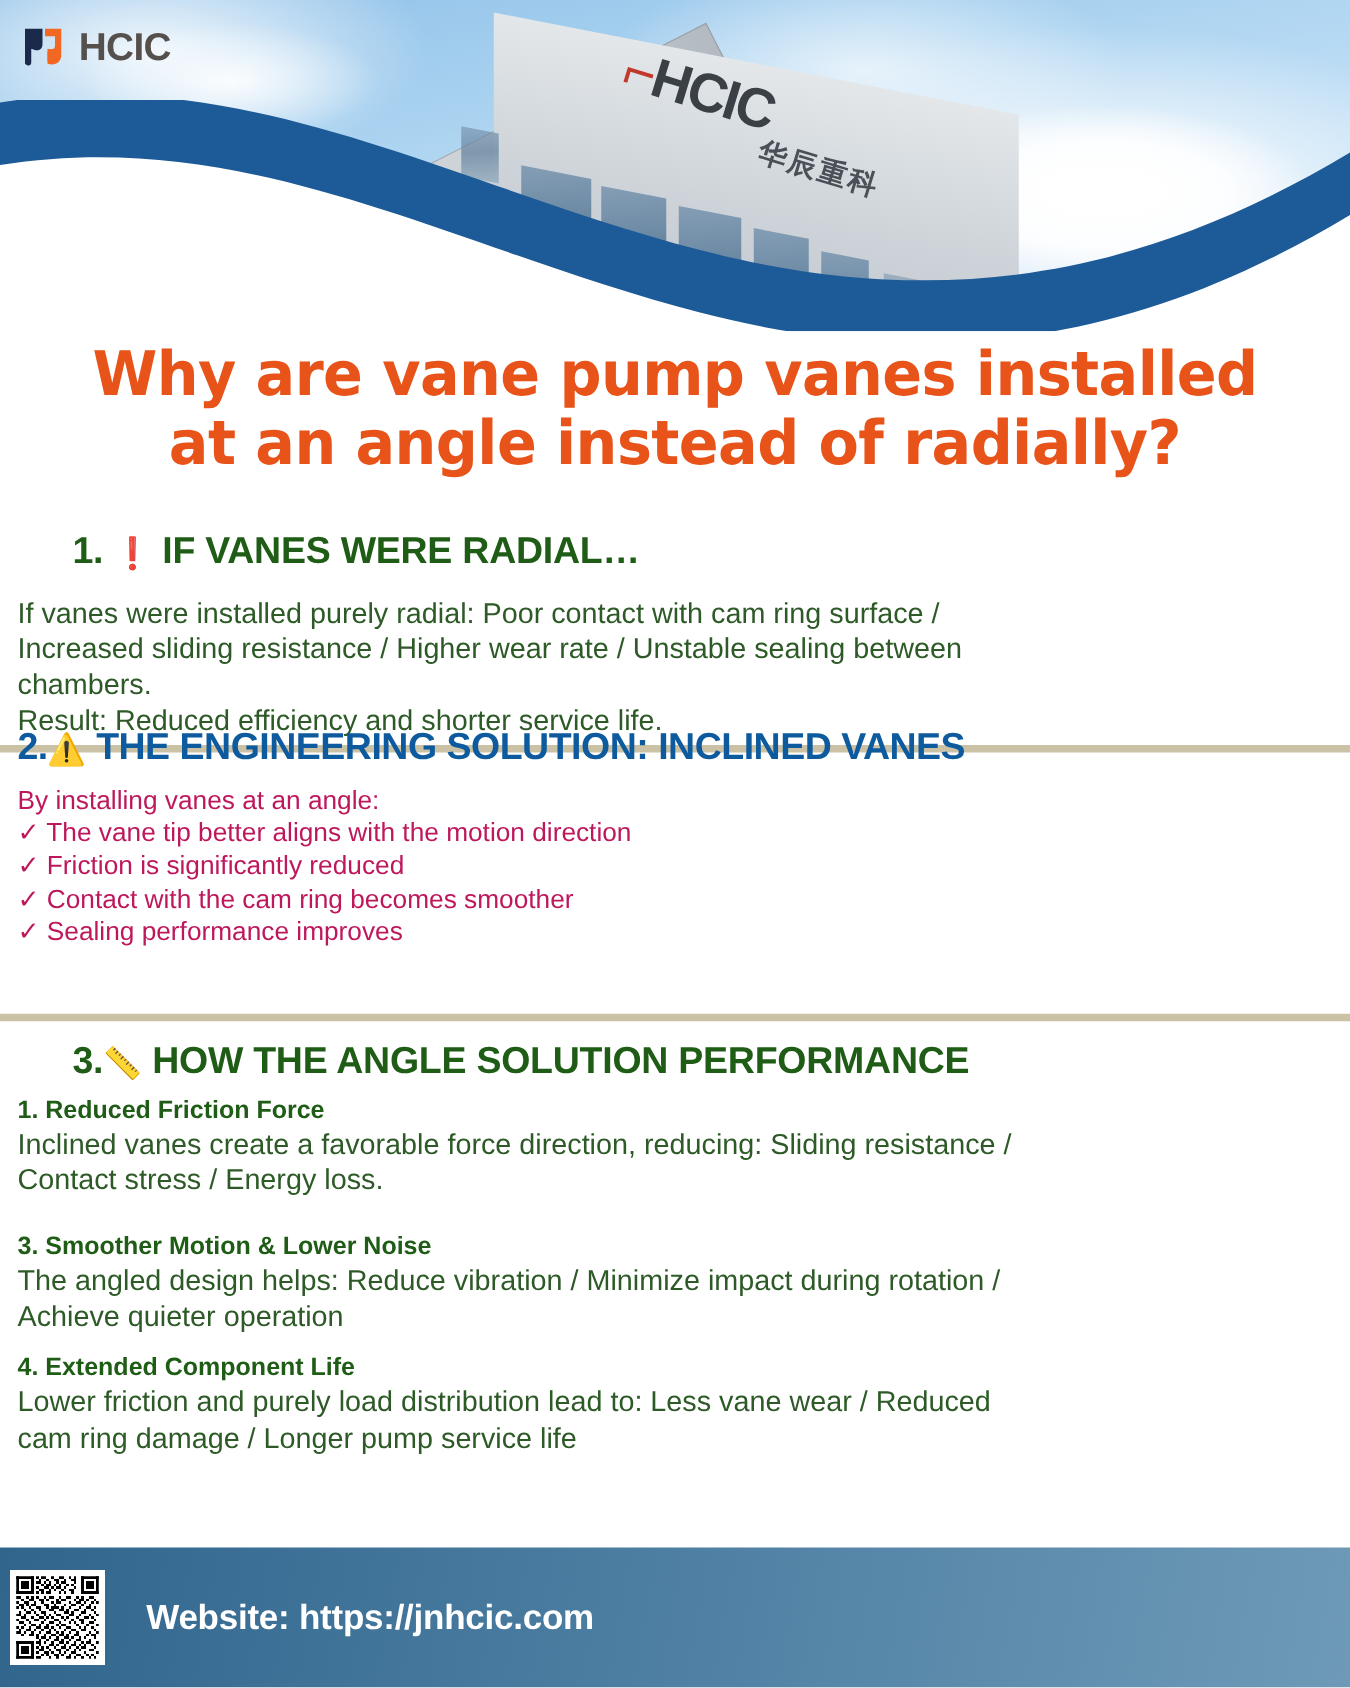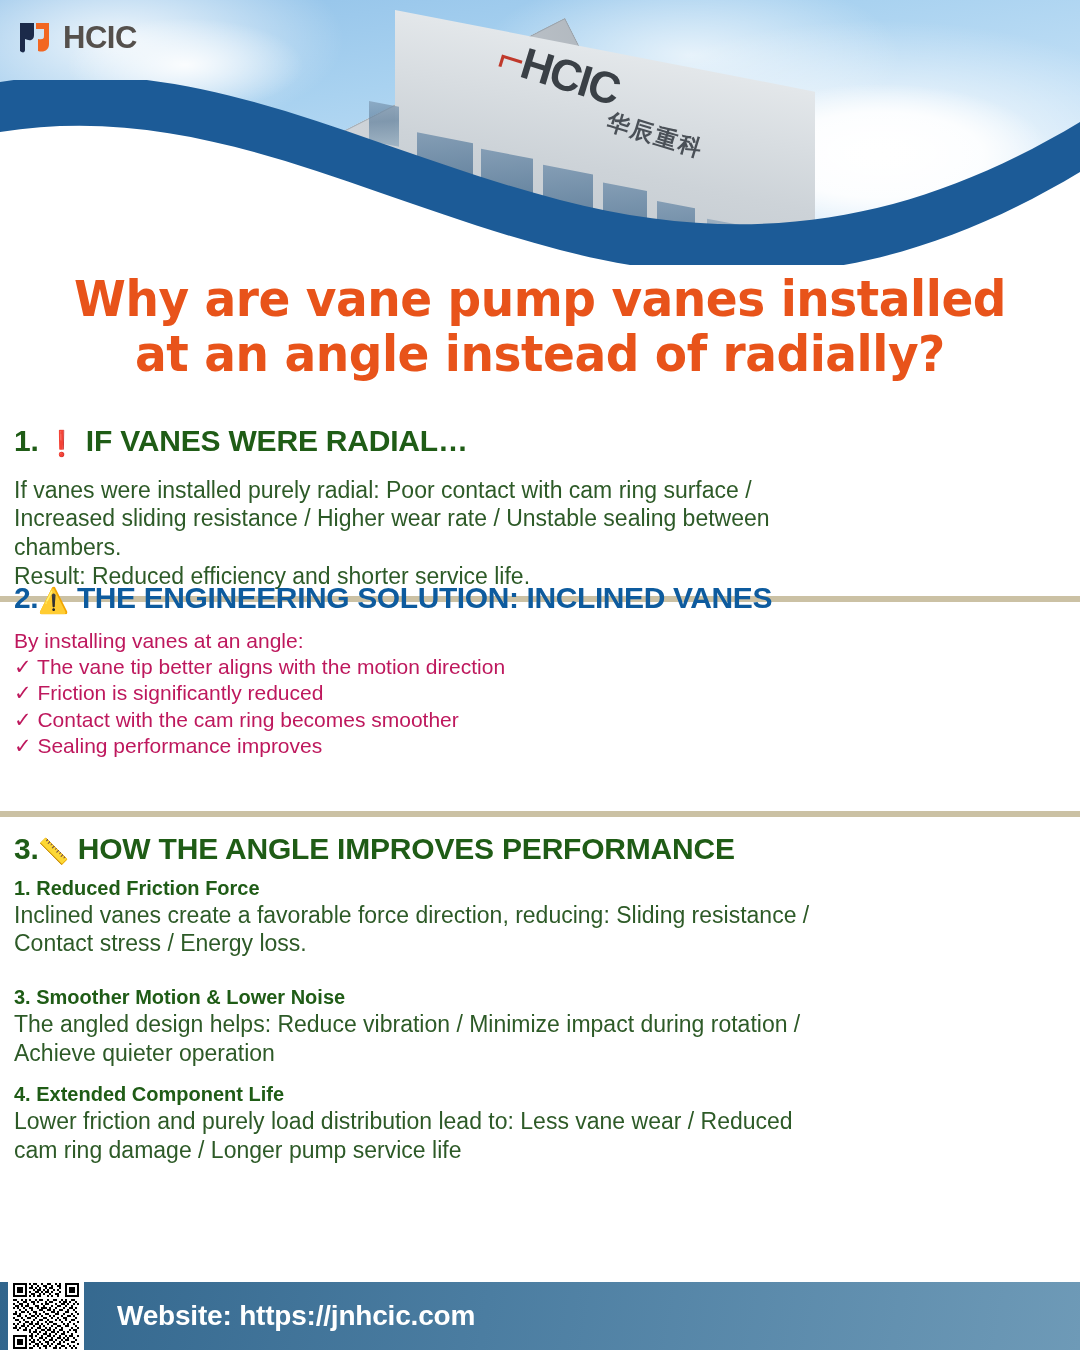--- a/index.html
+++ b/index.html
@@ -90,41 +90,41 @@
   }
 
   
   .sec{position:absolute;left:0;width:1080px;}
   .sec-inner{padding:0 14px;}
   .divider{
     position:absolute;left:0;width:1080px;height:6px;background:#cbc1a4;
   }
   .h-green{
     color:#1f5c16;font-weight:bold;font-size:30px;line-height:1.1;
-    letter-spacing:-0.2px;white-space:nowrap;
+    letter-spacing:-0.2px;white-space:nowrap;margin-left:44px;
   }
   .h-blue{
     color:#0d5b9e;font-weight:bold;font-size:30px;line-height:1.1;
     letter-spacing:-0.4px;white-space:nowrap;
   }
   .body-green{
     color:#2d5a27;font-size:23px;line-height:1.26;
   }
   .body-blue{
     color:#be185d;font-size:21px;line-height:1.26;
   }
   .sub-green{
     color:#1f5c16;font-weight:bold;font-size:20px;line-height:1.3;
   }
   .gap{height:13px;}
   .ico{font-size:25px;vertical-align:-1px;}
 
   
   .footer{
-    position:absolute;left:0;bottom:0;width:1080px;height:68px;
+    position:absolute;left:0;bottom:0;width:1080px;height:112px;
     background:linear-gradient(100deg,#31658c 0%,#4b7da1 45%,#6e9ab7 100%);
     display:flex;align-items:center;
   }
   .qr{
     width:76px;height:76px;margin-left:8px;background:#ffffff;
     padding:5px;box-sizing:border-box;flex:0 0 auto;
   }
   .qr svg{display:block;}
   .site{
     margin-left:33px;color:#ffffff;font-weight:bold;font-size:28px;
@@ -211,21 +211,21 @@
     </div>
   </div>
 </div>
 
 <div class="divider" style="top:811px;"></div>
 
 <div class="sec" style="top:832px;">
   <div class="sec-inner">
     <div class="h-green">
       <span>3.</span><span class="ico">📏</span>
-      <span>HOW THE ANGLE IMPROVES PERFORMANCE</span>
+      <span>HOW THE ANGLE SOLUTION PERFORMANCE</span>
     </div>
     <div style="height:9px;"></div>
 
     <div>
       <div class="sub-green">1. Reduced Friction Force</div>
       <div class="body-green">Inclined vanes create a favorable force direction, reducing: Sliding resistance /</div>
       <div class="body-green">Contact stress / Energy loss.</div>
     </div>
     <div class="gap"></div>
     <div class="gap"></div>

